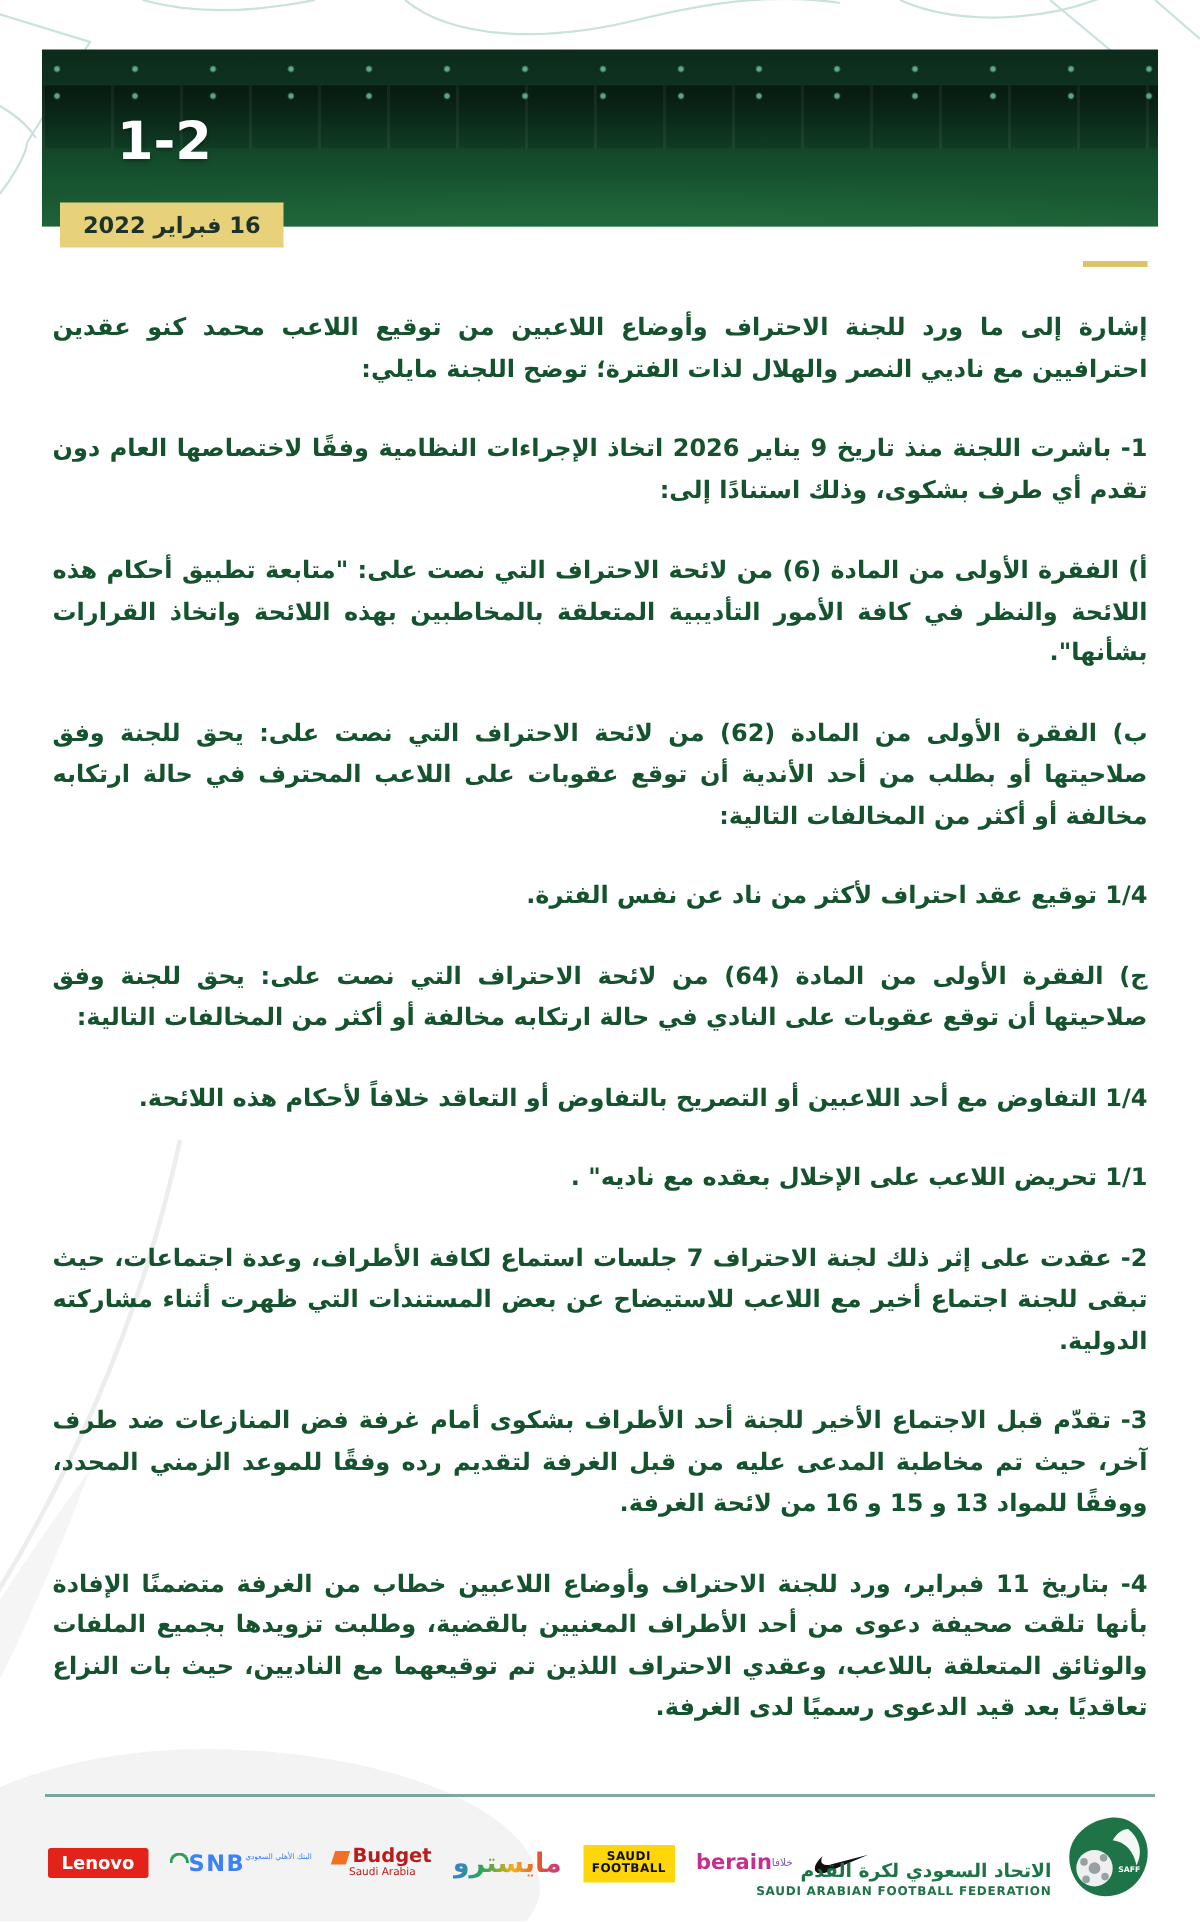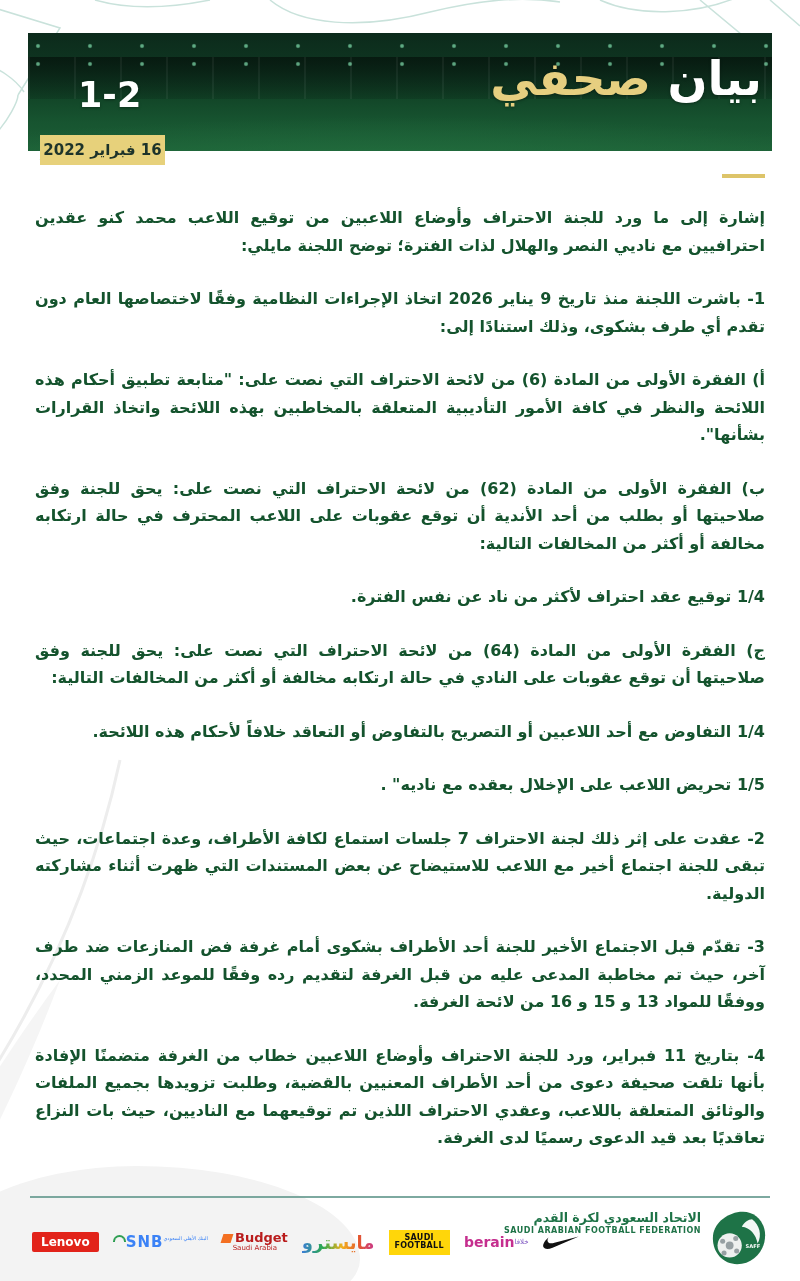--- a/index.html
+++ b/index.html
@@ -72,21 +72,21 @@
     z-index:2;
     color:#ffffff;
     font-size:35px;
     font-weight:bold;
     text-shadow:0 1px 3px rgba(0,0,0,.35);
   }
   .date-badge {
     position:absolute;
     left:40px; top:135px;
     z-index:3;
-    width:125px; height:30px;
+    width:149px; height:30px;
     background:#e7d17b;
     color:#1d332a;
     font-size:15px;
     font-weight:bold;
     direction:rtl;
     display:flex;
     align-items:center;
     justify-content:center;
   }
   .gold-divider {
@@ -152,21 +152,21 @@
   }
   .logo-berain { display:flex; flex-direction:row; align-items:center; line-height:1; }
   .berain-main { font-weight:bold; font-size:14px; color:#c52e8e; }
   .berain-sub { font-size:7px; color:#7e57c2; direction:rtl; }
   .logo-nike svg { width:36px; height:15px; fill:#111; display:block; }
 
   .saff {
     position:absolute;
     right:33px; top:1210px;
     display:flex;
-    align-items:flex-start;
+    align-items:flex-end;
     gap:10px;
     z-index:2;
   }
   .saff-text { display:flex; flex-direction:column; align-items:flex-end; color:#1e7347; text-align:right; line-height:1.3; }
   .saff-ar { font-size:12.5px; font-weight:bold; direction:rtl; letter-spacing:1px; }
   .saff-en { font-size:8px; font-weight:bold; letter-spacing:.5px; }
   .saff-emblem svg { width:56px; height:56px; display:block; }
 </style>
 </head>
 <body>
@@ -183,39 +183,35 @@
   </svg>
 
   <svg class="deco-left" width="200" height="560" viewBox="0 0 200 560">
     <path d="M-40 520 C30 420 90 300 120 160" fill="none" stroke="#ededed" stroke-width="3"></path>
     <path d="M-60 560 C-10 480 30 420 60 380 C30 460 0 520 -20 560 Z" fill="#f5f5f5"></path>
   </svg>
 
   <div class="deco-blob"></div>
 
   <div class="banner">
-    <div class="banner-title">
-      <span>بيان</span>
-      <span class="gold">صحفي</span>
-    </div>
     <div class="page-number">1-2</div>
   </div>
 
   <div class="date-badge">16 فبراير 2022</div>
   <div class="gold-divider"></div>
 
   <div class="body-text">
     <p>إشارة إلى ما ورد للجنة الاحتراف وأوضاع اللاعبين من توقيع اللاعب محمد كنو عقدين احترافيين مع ناديي النصر والهلال لذات الفترة؛ توضح اللجنة مايلي:</p>
     <p>1- باشرت اللجنة منذ تاريخ 9 يناير 2026 اتخاذ الإجراءات النظامية وفقًا لاختصاصها العام دون تقدم أي طرف بشكوى، وذلك استنادًا إلى:</p>
     <p>أ) الفقرة الأولى من المادة (6) من لائحة الاحتراف التي نصت على: "متابعة تطبيق أحكام هذه اللائحة والنظر في كافة الأمور التأديبية المتعلقة بالمخاطبين بهذه اللائحة واتخاذ القرارات بشأنها".</p>
     <p>ب) الفقرة الأولى من المادة (62) من لائحة الاحتراف التي نصت على: يحق للجنة وفق صلاحيتها أو بطلب من أحد الأندية أن توقع عقوبات على اللاعب المحترف في حالة ارتكابه مخالفة أو أكثر من المخالفات التالية:</p>
     <p>1/4 توقيع عقد احتراف لأكثر من ناد عن نفس الفترة.</p>
     <p>ج) الفقرة الأولى من المادة (64) من لائحة الاحتراف التي نصت على: يحق للجنة وفق صلاحيتها أن توقع عقوبات على النادي في حالة ارتكابه مخالفة أو أكثر من المخالفات التالية:</p>
     <p>1/4 التفاوض مع أحد اللاعبين أو التصريح بالتفاوض أو التعاقد خلافاً لأحكام هذه اللائحة.</p>
-    <p>1/5 تحريض اللاعب على الإخلال بعقده مع ناديه" .</p>
+    <p>1/1 تحريض اللاعب على الإخلال بعقده مع ناديه" .</p>
     <p>2- عقدت على إثر ذلك لجنة الاحتراف 7 جلسات استماع لكافة الأطراف، وعدة اجتماعات، حيث تبقى للجنة اجتماع أخير مع اللاعب للاستيضاح عن بعض المستندات التي ظهرت أثناء مشاركته الدولية.</p>
     <p>3- تقدّم قبل الاجتماع الأخير للجنة أحد الأطراف بشكوى أمام غرفة فض المنازعات ضد طرف آخر، حيث تم مخاطبة المدعى عليه من قبل الغرفة لتقديم رده وفقًا للموعد الزمني المحدد، ووفقًا للمواد 13 و 15 و 16 من لائحة الغرفة.</p>
     <p>4- بتاريخ 11 فبراير، ورد للجنة الاحتراف وأوضاع اللاعبين خطاب من الغرفة متضمنًا الإفادة بأنها تلقت صحيفة دعوى من أحد الأطراف المعنيين بالقضية، وطلبت تزويدها بجميع الملفات والوثائق المتعلقة باللاعب، وعقدي الاحتراف اللذين تم توقيعهما مع الناديين، حيث بات النزاع تعاقديًا بعد قيد الدعوى رسميًا لدى الغرفة.</p>
   </div>
 
   <div class="footer-divider"></div>
 
   <div class="sponsors">
 
     <div class="logo-lenovo">Lenovo</div>

